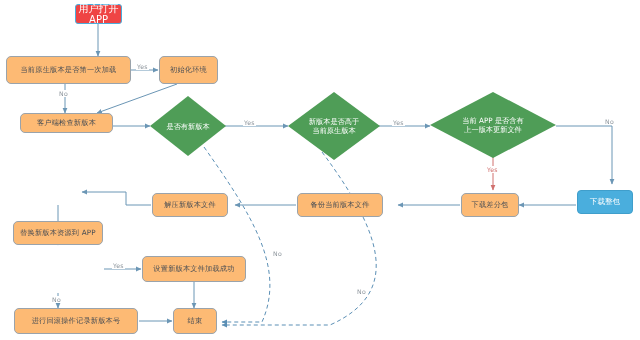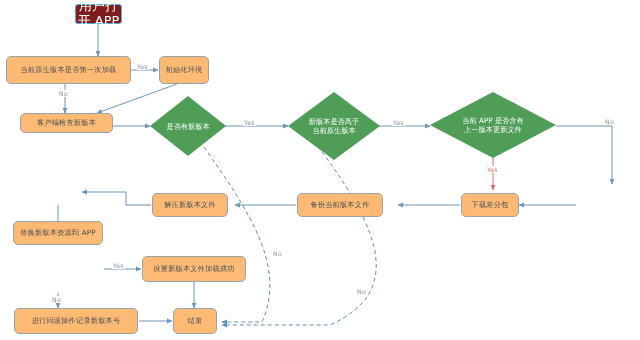--- a/index.html
+++ b/index.html
@@ -4,22 +4,22 @@
 <style>
   html,body{margin:0;padding:0;background:#ffffff;}
   body{width:640px;height:340px;overflow:hidden;
        font-family:"DejaVu Sans","Liberation Sans",sans-serif;}
   #canvas{position:relative;width:640px;height:340px;background:#fff;}
   svg.edges{position:absolute;left:0;top:0;width:640px;height:340px;pointer-events:none;}
   .node{position:absolute;box-sizing:border-box;display:flex;align-items:center;
         justify-content:center;text-align:center;line-height:1.15;}
   .node.rect{border:1px solid #9aa3ab;border-radius:5px;background:#fdba74;
              color:#4a4f55;font-size:7.2px;letter-spacing:.2px;}
-  .node.start{background:#7f1d1d;border:1px solid #4aaedd;border-radius:3px;
-              color:#ffffff;font-size:13px;}
+  .node.start{background:#ef4444;border:1px solid #4aaedd;border-radius:3px;
+              color:#ffffff;font-size:10px;}
   .node.blue{background:#4aaedd;border:1px solid #3f9ecb;border-radius:4px;
              color:#ffffff;font-size:7.6px;}
   .diamond{position:absolute;}
   .diamond svg{position:absolute;left:0;top:0;}
   .diamond .dlabel{position:absolute;left:0;top:0;width:100%;height:100%;
       display:flex;align-items:center;justify-content:center;text-align:center;
       color:#ffffff;font-size:7.2px;line-height:1.25;white-space:pre-line;}
   .edgelabel{position:absolute;font-size:6.2px;color:#8d959c;background:#fff;
              padding:0 1px;letter-spacing:.3px;}
   .edgelabel.red{color:#d1716f;}
@@ -86,21 +86,21 @@
     <g stroke="#5b8fb5" stroke-width="1" fill="none" stroke-dasharray="4,3">
       <path d="M204,147 C252,215 286,268 262,322 L222,322" marker-end="url(#ahd)"></path>
       <path d="M322,152 C380,230 404,292 330,325 L222,325" marker-end="url(#ahd)"></path>
     </g>
   </svg>
 
   <div class="node start" style="left:75px;top:4px;width:47px;height:20px;">用户打开 APP</div>
 
   <div class="node rect" style="left:6px;top:56px;width:125px;height:28px;">当前原生版本是否第一次加载</div>
 
-  <div class="node rect" style="left:159px;top:56px;width:50px;height:28px;">初始化环境</div>
+  <div class="node rect" style="left:159px;top:56px;width:59px;height:28px;">初始化环境</div>
 
   <div class="node rect" style="left:20px;top:113px;width:93px;height:20px;">客户端检查新版本</div>
 
   <div class="diamond" style="left:150px;top:96px;width:76px;height:60px;">
     <svg width="76" height="60" xmlns="http://www.w3.org/2000/svg">
       <polygon points="38,0 76,30 38,60 0,30" fill="#4f9d57"></polygon>
     </svg>
     <div class="dlabel">是否有新版本</div>
   </div>
 
@@ -113,20 +113,21 @@
   </div>
 
   <div class="diamond" style="left:430px;top:92px;width:126px;height:66px;">
     <svg width="126" height="66" xmlns="http://www.w3.org/2000/svg">
       <polygon points="63,0 126,33 63,66 0,33" fill="#4f9d57"></polygon>
     </svg>
     <div class="dlabel">当前 APP 是否含有
 上一版本更新文件</div>
   </div>
 
+  <div class="node blue" style="left:577px;top:190px;width:56px;height:24px;">下载整包</div>
 
   <div class="node rect" style="left:461px;top:193px;width:58px;height:24px;">下载差分包</div>
 
   <div class="node rect" style="left:297px;top:193px;width:86px;height:24px;">备份当前版本文件</div>
 
   <div class="node rect" style="left:152px;top:193px;width:76px;height:24px;">解压新版本文件</div>
 
   <div class="node rect" style="left:13px;top:196px;width:90px;height:24px;margin-top:25px;">替换新版本资源到 APP</div>
 
 

